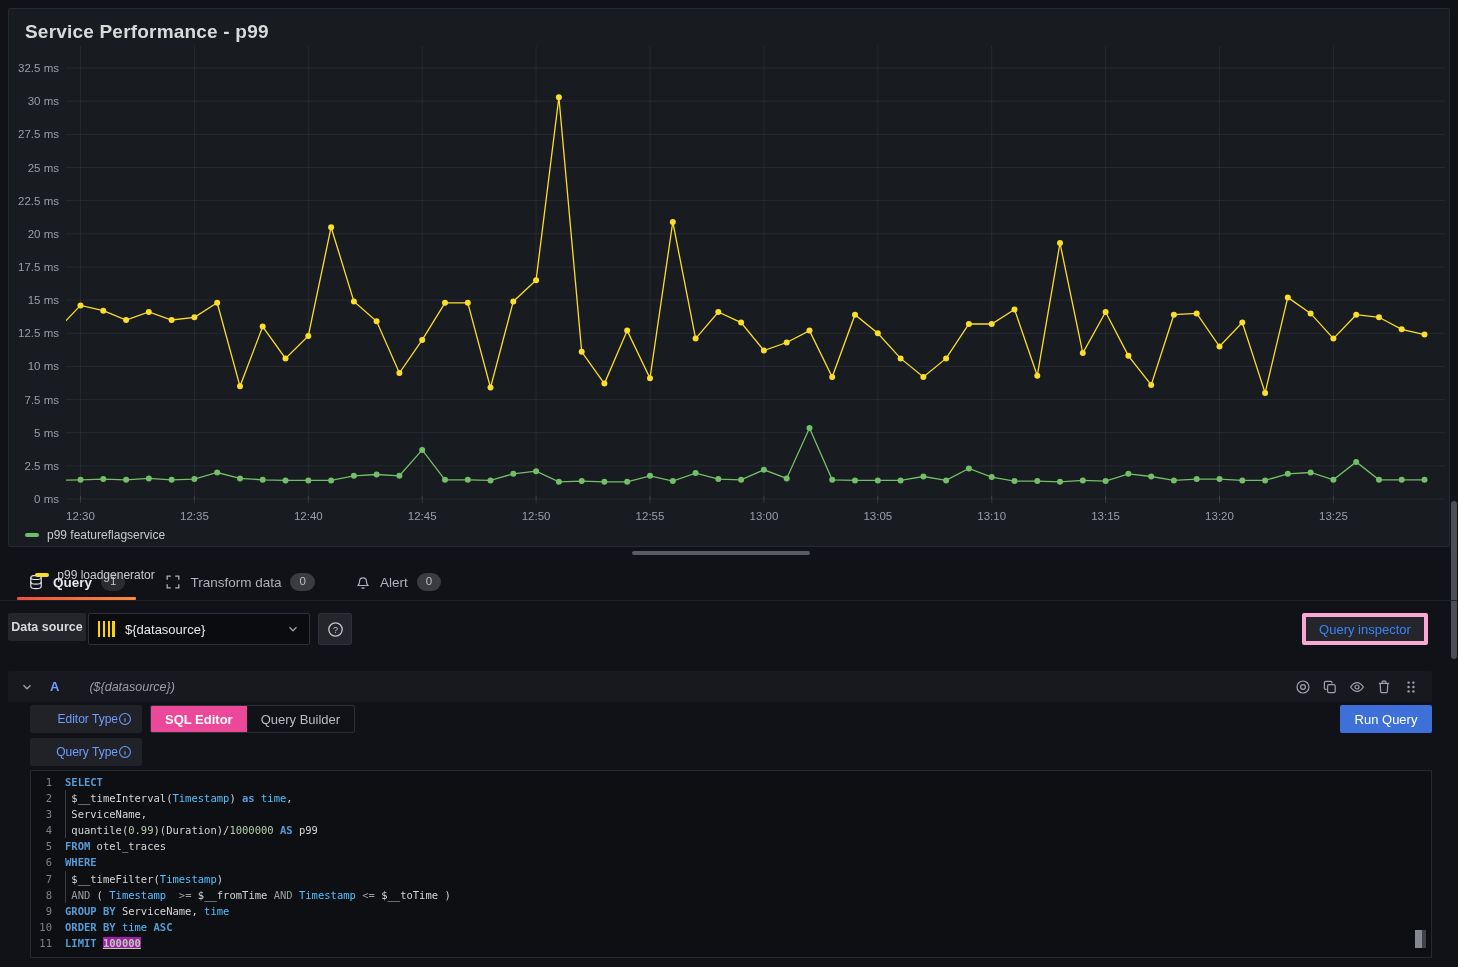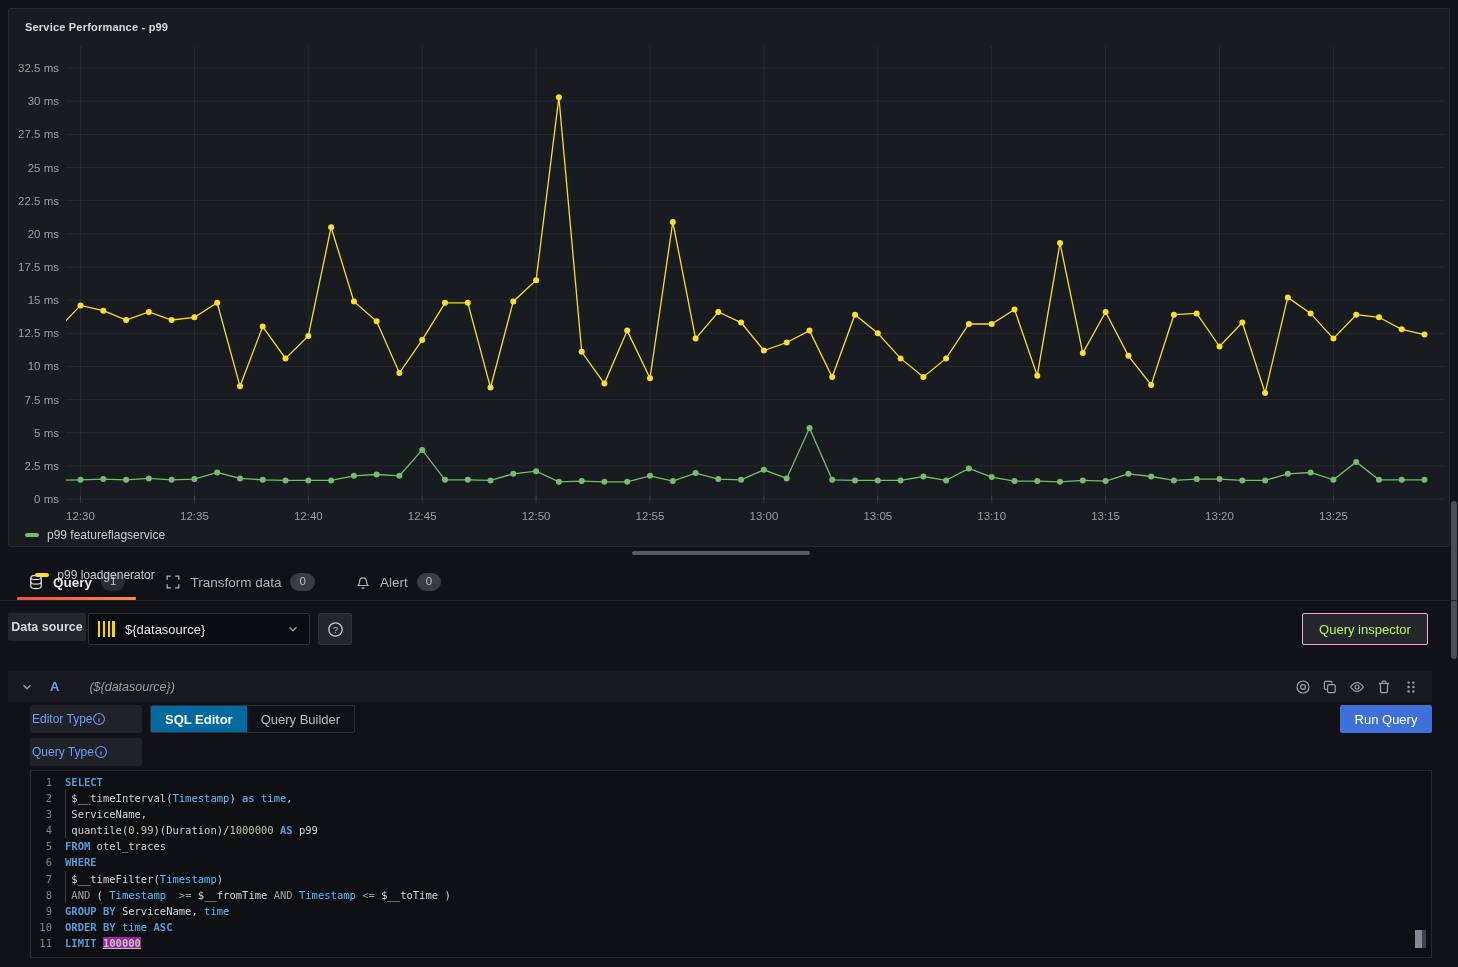--- a/index.html
+++ b/index.html
@@ -3,21 +3,21 @@
 <meta charset="utf-8">
 <style>
   * { margin:0; padding:0; box-sizing:border-box; }
   html,body { width:1458px; height:967px; }
   body { position:relative; background:#111217; overflow:hidden;
          font-family:"Liberation Sans",sans-serif; color:#d8d9da; }
 
   
   .panel { position:absolute; left:8px; top:8px; width:1442px; height:539px;
            background:#181b1f; border:1px solid #25282e; border-radius:2px; }
-  .panel-title { position:absolute; left:16px; top:12px; font-size:11px; font-weight:600;
+  .panel-title { position:absolute; left:16px; top:12px; font-size:19px; font-weight:600;
                  color:#d9dadc; letter-spacing:.2px; z-index:2; }
   .chart-svg { position:absolute; left:0; top:0; }
   .chart-svg text { font-family:"Liberation Sans",sans-serif; }
   .legend { position:absolute; left:16px; top:519px; display:flex; gap:26px; align-items:center; z-index:2;flex-direction:column; }
   .legend-item { display:flex; gap:8px; align-items:center; font-size:12px; color:#c9cacd; cursor:pointer; }
   .swatch { width:14px; height:4px; border-radius:2px; display:inline-block; }
 
   .hthumb { position:absolute; left:632px; top:551px; width:178px; height:4px;
             background:#585b62; border-radius:2px; }
   .vthumb { position:absolute; right:1px; top:501px; width:6px; height:158px;
@@ -48,41 +48,41 @@
              background:repeating-linear-gradient(90deg,#fcd20f 0 2.4px,#101114 2.4px 4.8px); }
   .chev { margin-left:auto; }
   .help-btn { position:absolute; left:310px; top:0; width:34px; height:32px; background:#24262c;
               border:1px solid #2e3137; border-radius:2px; display:flex; align-items:center;
               justify-content:center; cursor:pointer; }
   .opts { position:absolute; left:352px; top:0; width:936px; height:32px; background:#1e2026;
           border-radius:2px; display:flex; align-items:center; padding:0 12px; }
   .opts-link { color:#6e9fff; font-size:12.5px; font-weight:500; margin-left:10px; cursor:pointer; }
   .opts-meta { color:#9aa0a8; font-size:12px; margin-left:26px; }
   .qinspector { position:absolute; right:0; top:0; width:126px; height:32px; background:#24262c;
-                border:1px solid #f9a8d4; border-radius:2px; display:flex; align-items:center;
-                justify-content:center; font-size:13px; color:#bef264; cursor:pointer; }
+                border:4px solid #f9a8d4; border-radius:2px; display:flex; align-items:center;
+                justify-content:center; font-size:13px; color:#3b82f6; cursor:pointer; }
 
   
   .qrow { position:absolute; left:8px; top:671px; width:1424px; height:31px; background:#17191e;
           border-radius:2px; display:flex; align-items:center; padding:0 12px; }
   .refid { color:#6e9fff; font-size:13px; font-weight:600; margin-left:16px; }
   .dshint { color:#9a9da6; font-size:12.5px; font-style:italic; margin-left:30px; }
   .qicons { margin-left:auto; display:flex; gap:9px; align-items:center; }
   .icon-btn { width:18px; height:18px; display:flex; align-items:center; justify-content:center;
               cursor:pointer; }
 
   
   .erow { position:absolute; left:30px; height:28px; display:flex; gap:8px; }
   .erow.r1 { top:705px; } .erow.r2 { top:738px; }
   .chip { width:112px; background:#202227; border-radius:2px; display:flex; align-items:center;
-          justify-content:flex-start; padding:0 2px; color:#6e9fff; font-size:12px; }
+          justify-content:flex-end; padding:0 10px; color:#6e9fff; font-size:12px; }
   .seg { display:flex; border:1px solid #2c3035; border-radius:2px; background:#111217; overflow:hidden; }
   .seg button { background:transparent; border:none; padding:0 14px; font-size:13px; color:#b9bcc2;
                 font-family:inherit; height:26px; cursor:pointer; }
-  .seg button.sel { background:#0369a1; color:#ffffff; font-weight:600; }
+  .seg button.sel { background:#ec4899; color:#ffffff; font-weight:600; }
   .run-btn { position:absolute; left:1340px; top:705px; width:92px; height:28px; background:#3d71d9;
              border:none; border-radius:2px; color:#fff; font-size:13px; font-weight:500;
              font-family:inherit; cursor:pointer; }
 
   
   .code { position:absolute; left:30px; top:770px; width:1402px; height:188px; background:#0d0f13;
           border:1px solid #26292f; font-family:"DejaVu Sans Mono",monospace; font-size:10.5px;
           line-height:16.1px; padding-top:3px; overflow:hidden; cursor:text; }
   .codeline { display:flex; height:16.1px; white-space:pre; }
   .lnum { width:34px; text-align:right; padding-right:13px; color:#7d828b; flex:none;

